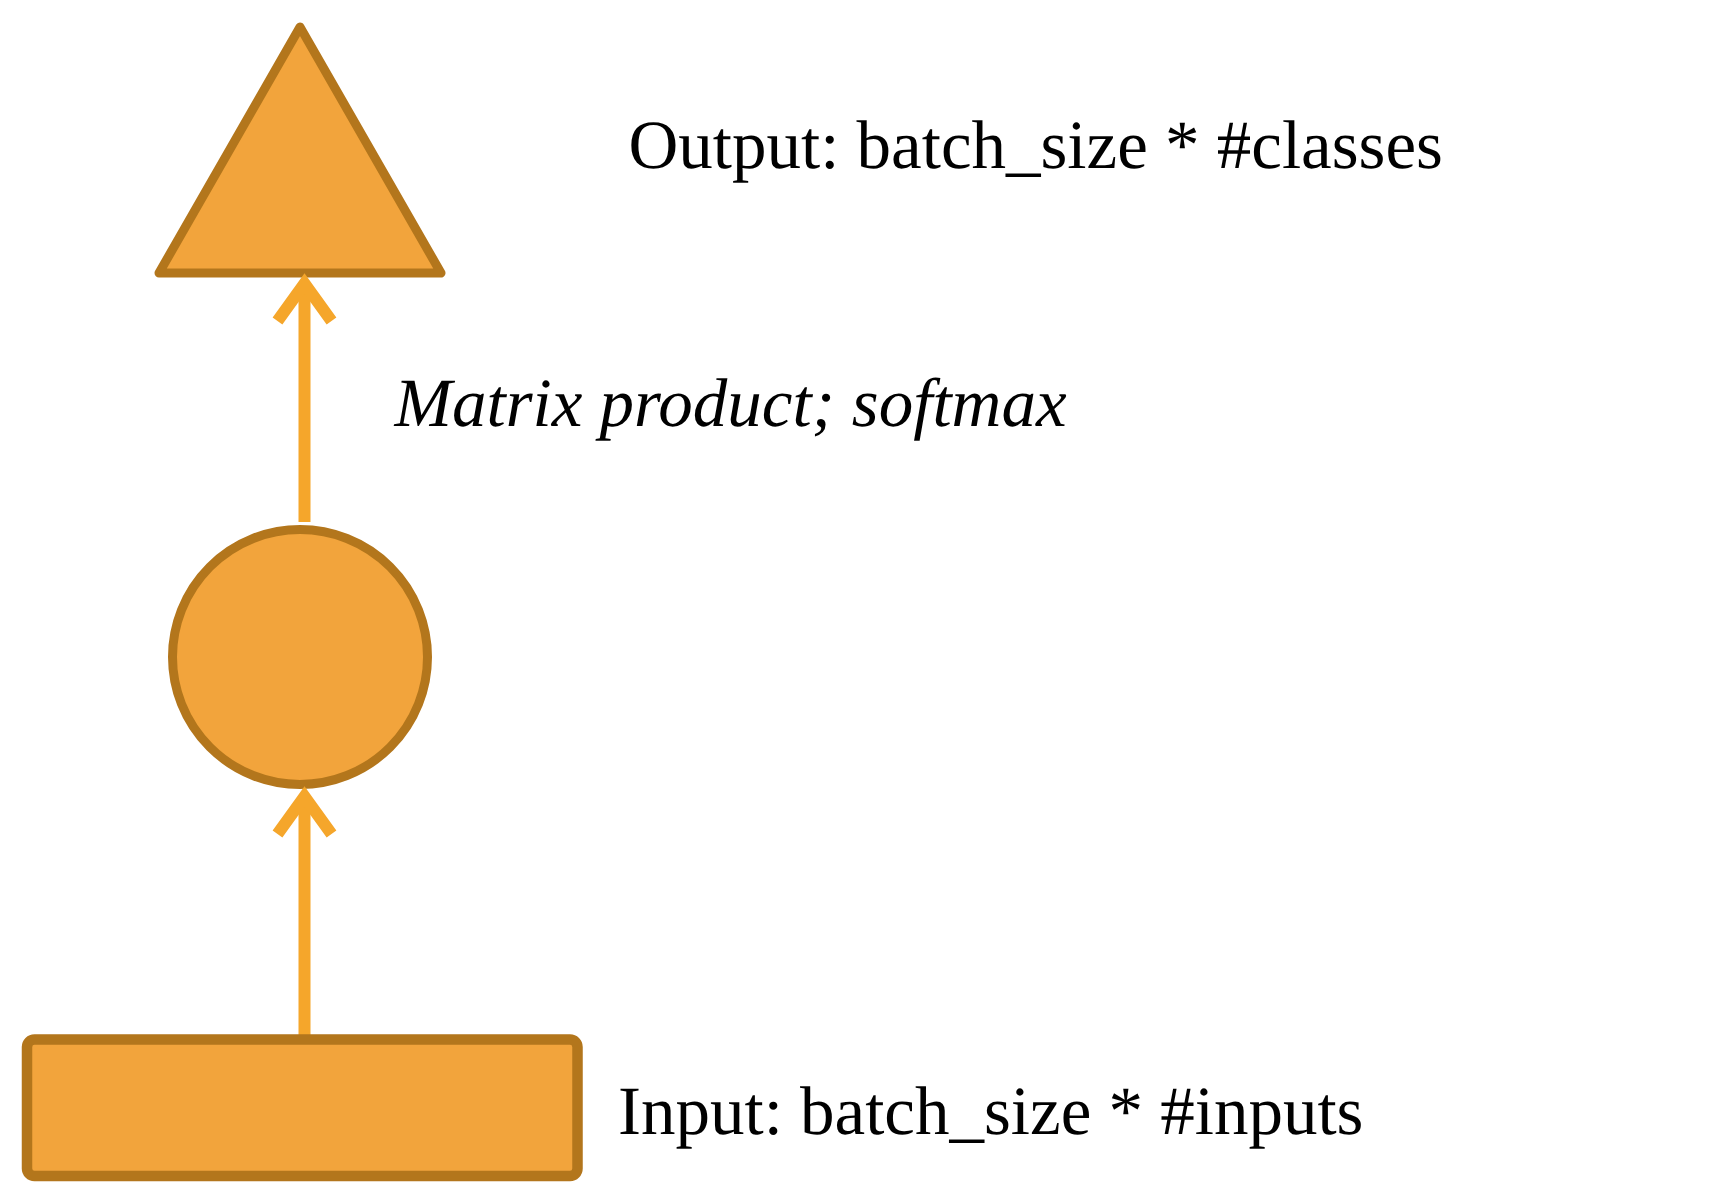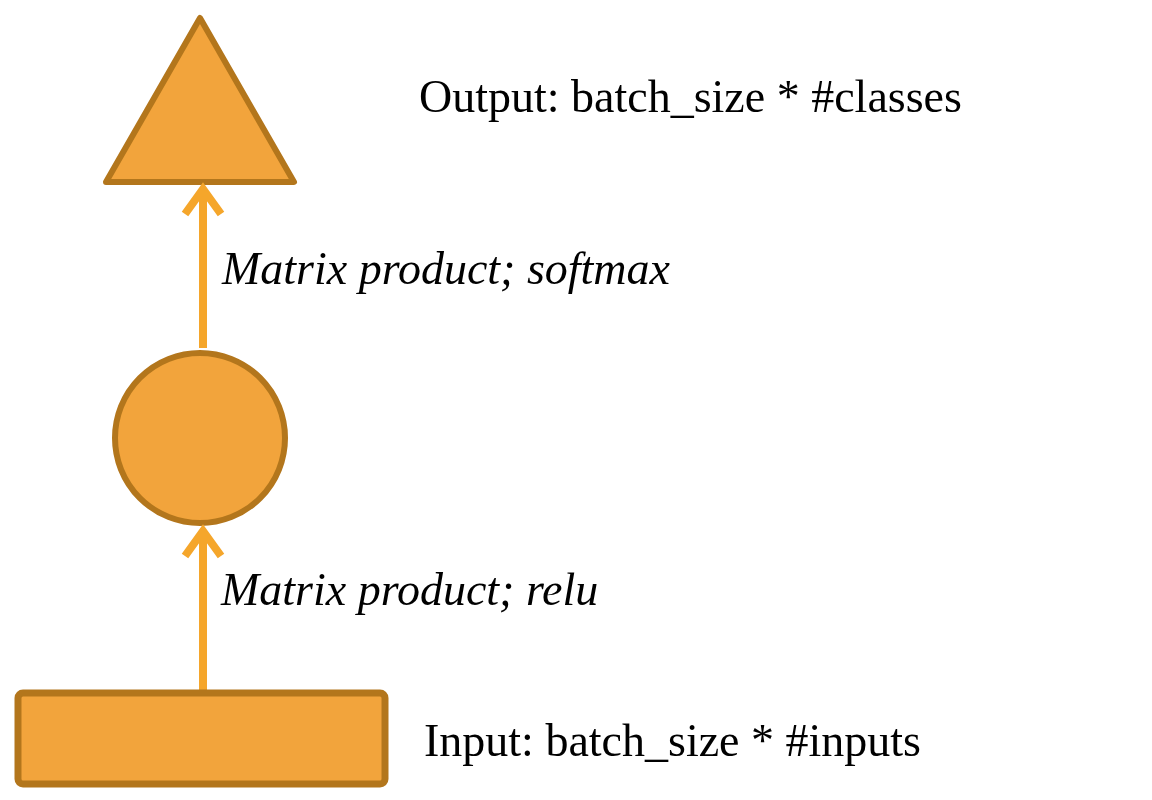--- a/index.html
+++ b/index.html
@@ -23,20 +23,21 @@
   }
   .label {
     position: absolute;
     font-size: 46px;
     line-height: 1.1;
     color: #000000;
     white-space: nowrap;
   }
   .label.italic {
     font-style: italic;
+    margin-left: 41px;
   }
 </style>
 </head>
 <body>
 
 <div class="canvas">
 
   <svg class="diagram-svg" width="1152" height="800" viewBox="0 0 1152 800">
 
     <polygon points="200,18 294,182 106,182" stroke-width="6" stroke-linejoin="round" fill="#F2A43C" stroke="#B3761C"></polygon>
@@ -50,17 +51,16 @@
     <polyline points="185,556 203,531 221,556" fill="none" stroke-width="8" stroke="#F5A62B"></polyline>
 
     <rect x="18" y="693" width="367" height="91" rx="5" stroke-width="7" fill="#F2A43C" stroke="#B3761C"></rect>
   </svg>
 
   <div class="label" style="left:419px; top:72px;">Output: batch_size * #classes</div>
 
   <div class="label italic" style="left:222px; top:244px;">Matrix product; softmax</div>
 
 
-  <div class="label italic" style="left:221px; top:565px;">Matrix product; relu</div>
 
-  <div class="label" style="left:412px; top:716px;margin-left:12px;">Input: batch_size * #inputs</div>
+  <div class="label" style="left:412px; top:716px;">Input: batch_size * #inputs</div>
 
 </div>
 
 </body></html>

